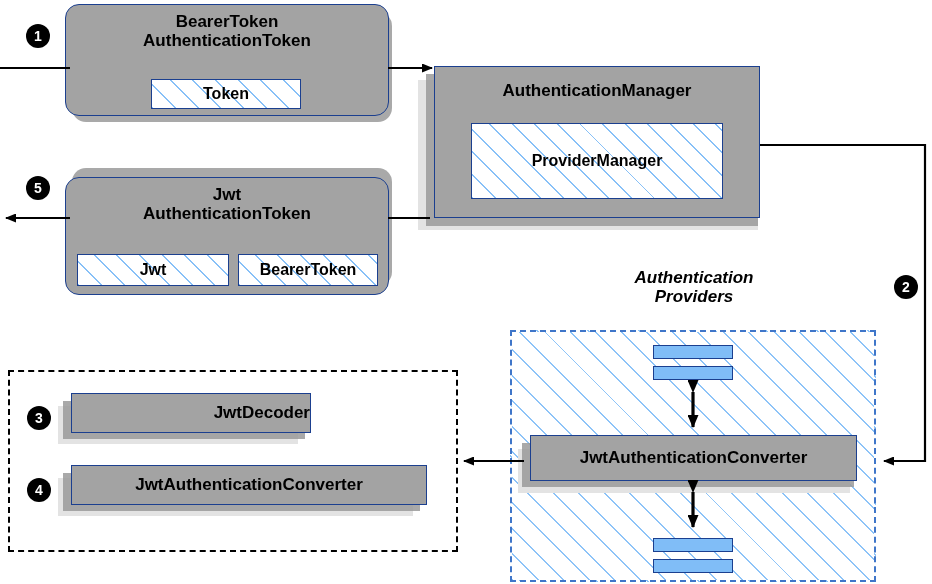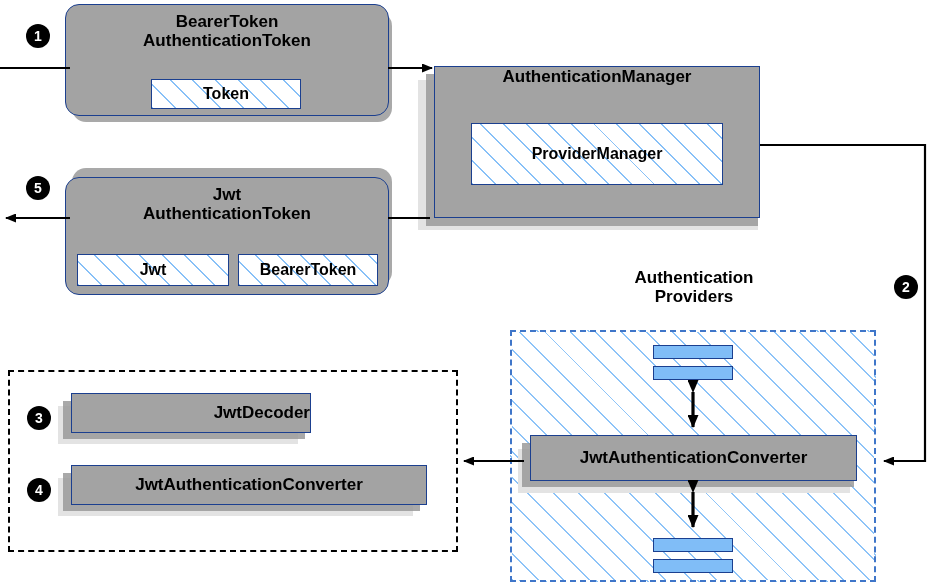--- a/index.html
+++ b/index.html
@@ -73,21 +73,21 @@
     background:#000000;color:#ffffff;
     display:flex;align-items:center;justify-content:center;
     font-size:14px;font-weight:bold;line-height:1;
     box-shadow:0 0 1px 1px rgba(255,255,255,.55);
     z-index:30;
   }
 
   
   .caption{
     position:absolute;text-align:center;font-weight:bold;
-    color:#000;line-height:1.12;
+    color:#000;line-height:1.12;font-style:italic;
   }
 
   .t-title{font-size:17px;line-height:1.12;}
   .t-node{font-size:17px;}
   .t-inner{font-size:16px;}
 </style>
 </head>
 <body>
 
 <div id="stage">
@@ -134,22 +134,22 @@
   <svg class="layer lines" viewBox="0 0 932 584">
     <line x1="693" y1="392" x2="693" y2="427" stroke="#000" stroke-width="3.2" marker-start="url(#arrowUp)" marker-end="url(#arrowUp)"></line>
     <line x1="693" y1="492" x2="693" y2="527" stroke="#000" stroke-width="3.2" marker-start="url(#arrowUp)" marker-end="url(#arrowUp)"></line>
   </svg>
 
   <div class="dashbox-black" style="left:8px;top:370px;width:450px;height:182px;"></div>
 
   <div class="shadow2" style="left:418px;top:80px;width:340px;height:150px;"></div>
   <div class="shadow" style="left:426px;top:74px;width:332px;height:152px;"></div>
   <div class="bluebox" style="left:434px;top:66px;width:326px;height:152px;display:block;">
-    <div class="t-node" style="">AuthenticationManager</div>
-    <div class="hatch t-inner" style="left:36px;top:56px;width:252px;height:62px;">
+    <div class="t-node" style="padding-top:14px;">AuthenticationManager</div>
+    <div class="hatch t-inner" style="left:36px;top:56px;width:252px;height:76px;">
       <span>ProviderManager</span>
     </div>
   </div>
 
   <div class="shadow rounded" style="left:72px;top:12px;width:320px;height:110px;"></div>
   <div class="bluebox rounded" style="left:65px;top:4px;width:324px;height:112px;display:block;">
     <div class="t-title" style="padding-top:7px;">
       <div>BearerToken</div>
       <div>AuthenticationToken</div>
     </div>

